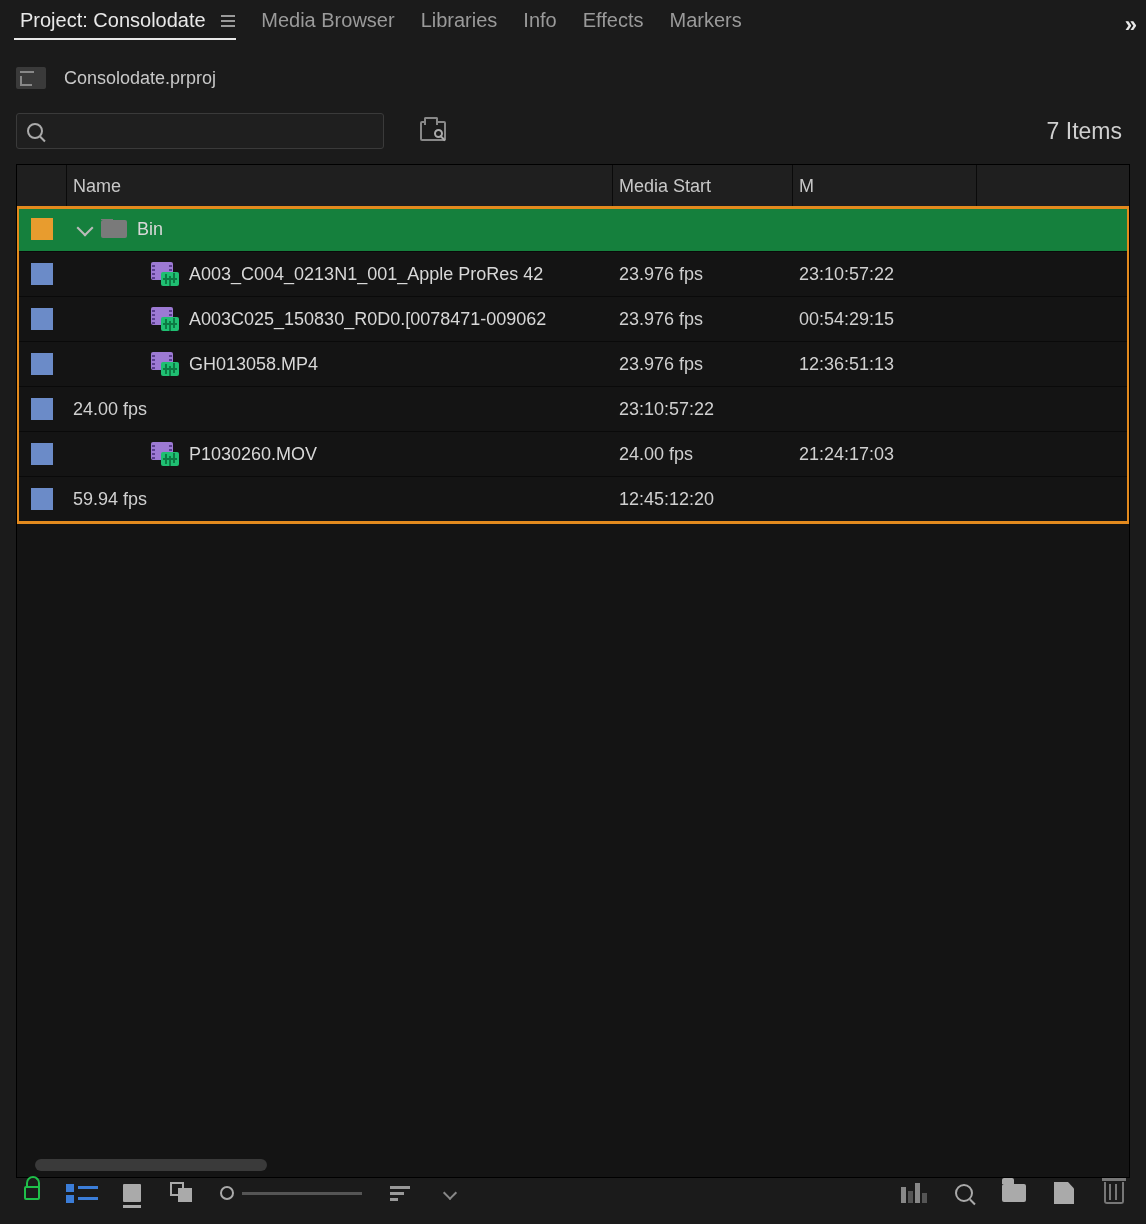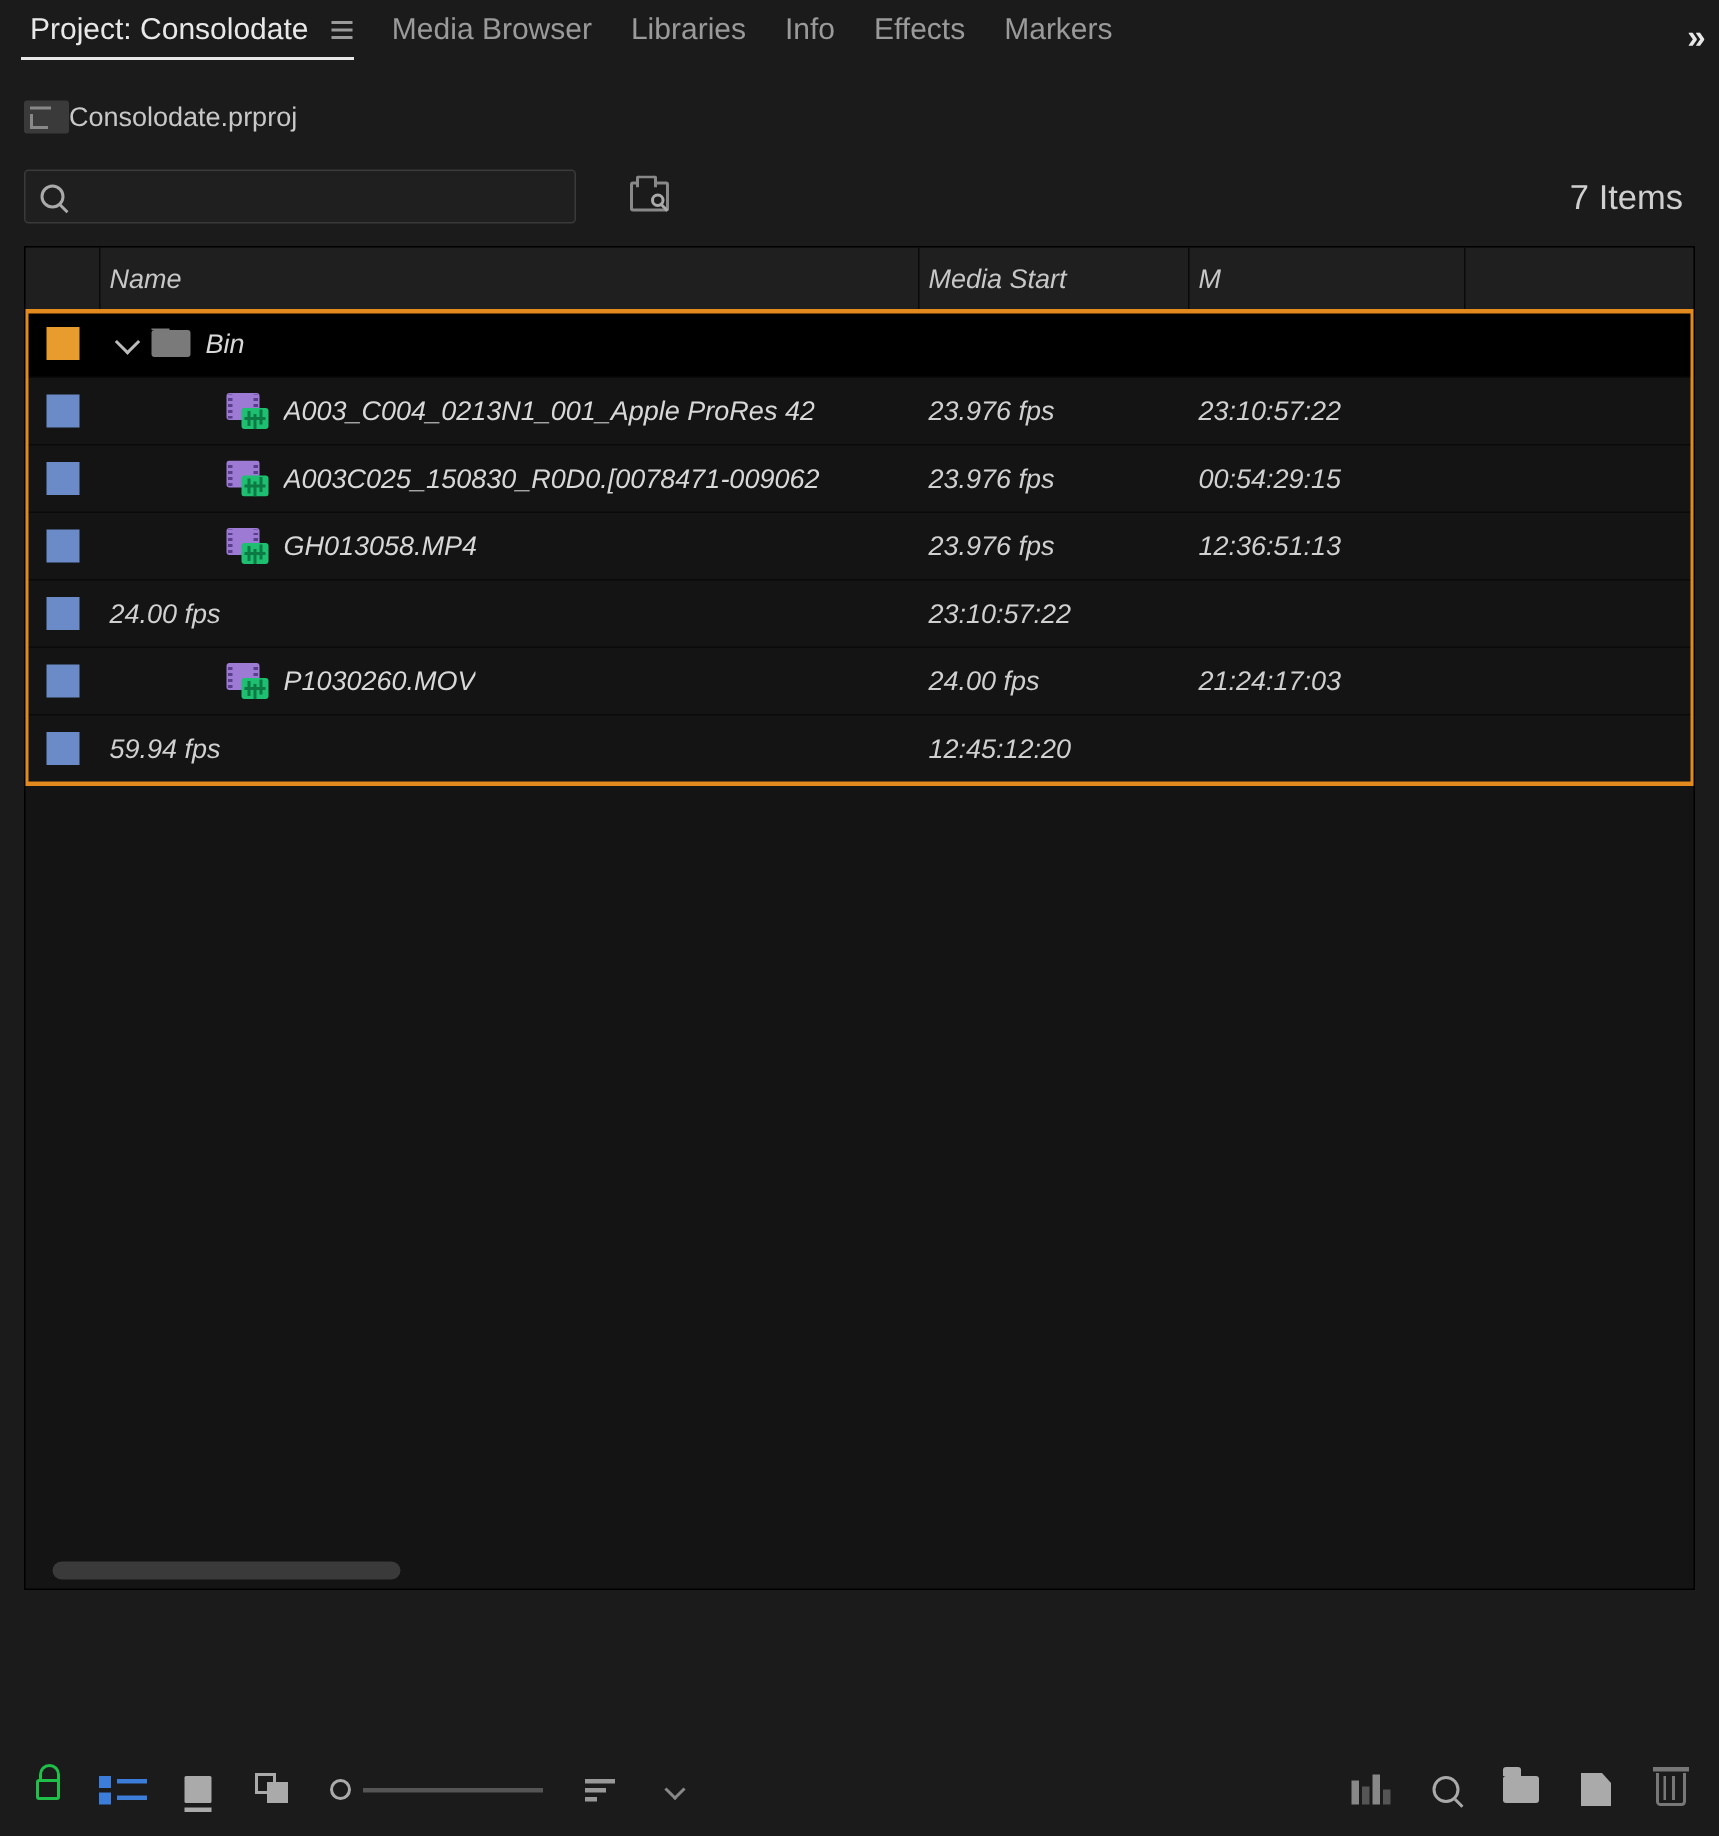--- a/index.html
+++ b/index.html
@@ -42,21 +42,21 @@
     }
     .tab .menu-bars{
       display:inline-block; width:14px; margin-left:10px; vertical-align:middle;
     }
     .tab .menu-bars span{display:block; height:2px; background:#9a9a9a; margin:3px 0;}
     .overflow {
       position:absolute; right:12px; top:12px; color:#e8e8e8; font-weight:700; font-size:22px; letter-spacing:-3px;
     }
     
     .subhdr {
-      display:flex; align-items:center; height:44px; padding-left:16px; gap:0; margin-top:12px;
+      display:flex; align-items:center; height:44px; padding-left:16px; gap:18px; margin-top:12px;
     }
     .parent-bin-icon{
       width:30px;height:22px;background:#3a3a3a;border-radius:2px;position:relative;
     }
     .parent-bin-icon::before{content:"";position:absolute;top:4px;left:4px;width:14px;height:2px;background:#888;}
     .parent-bin-icon::after{content:"";position:absolute;top:9px;left:4px;width:10px;height:8px;border-left:2px solid #888;border-bottom:2px solid #888;}
     .proj-name{ color:#c8c8c8; font-size:18px;}
     
     .search-row{ display:flex; align-items:center; height:46px; padding:0 16px; margin-top:8px;}
     .search-box{
@@ -68,39 +68,39 @@
     }
     .mag::after{content:"";position:absolute;width:7px;height:2px;background:#aaa;bottom:-3px;right:-5px;transform:rotate(45deg);}
     .search-input{ background:transparent;border:none;outline:none;color:#ccc;flex:1;font-size:16px;}
     .folder-filter{
       margin-left:36px; width:26px;height:20px;border:2px solid #888;border-radius:2px;position:relative;
     }
     .folder-filter::before{content:"";position:absolute;top:-6px;left:2px;width:10px;height:6px;background:#1b1b1b;border:2px solid #888;border-bottom:none;border-radius:2px 2px 0 0;}
     .folder-filter .mag{position:absolute;width:9px;height:9px;border-width:2px;bottom:1px;right:1px;}
     .item-count{ margin-left:auto; color:#cfcfcf; font-size:23px; padding-right:8px;}
     
-    .panel{ margin:10px 16px 0 16px; background:#141414; border:1px solid #000; height:896px; position:relative; overflow:hidden;font-style:italic;}
+    .panel{ margin:10px 16px 0 16px; background:#141414; border:1px solid #000; height:1014px; position:relative; overflow:hidden;}
     .thead{
       display:grid;
       grid-template-columns: 50px 546px 180px 184px 50px;
       height:42px; align-items:center;
       background:#1f1f1f;
     }
     .th{ color:#c8c8c8; padding-left:6px; font-size:18px; border-right:1px solid #0a0a0a; height:100%; display:flex; align-items:center; gap:8px;}
     .th.sortable .arrow-up{
       width:0;height:0;border-left:8px solid transparent;border-right:8px solid transparent;border-bottom:10px solid #c8c8c8;display:inline-block;margin-left:4px;
     }
     .rows-highlight{ position:absolute; left:0; right:0; top:42px; height:316px; outline:3px solid #e38a1e; outline-offset:-2px; pointer-events:none; z-index:5;}
     .row{
       display:grid;
       grid-template-columns: 50px 546px 180px 184px 50px;
       height:45px; align-items:center;
       border-bottom:1px solid #0a0a0a;
     }
-    .row.bin{ background:#000000;}
+    .row.bin{ background:#15803d;}
     .swatch-cell{display:flex;justify-content:center;align-items:center;height:100%;}
     .swatch{ width:22px;height:22px;}
     .swatch.orange{ background:#e89c2e;}
     .swatch.blue{ background:#6b8bc8;}
     .name-cell{ display:flex; align-items:center; gap:10px; color:#d8d8d8; font-size:18px; overflow:hidden; white-space:nowrap;}
     .name-cell.bin-level{ padding-left:10px;}
     .name-cell.clip-level{ padding-left:84px;}
     .chev{ width:14px;height:14px;position:relative;}
     .chev::before{content:"";position:absolute;width:10px;height:10px;border-left:2px solid #bbb;border-bottom:2px solid #bbb;transform:rotate(-45deg);top:0;left:2px;}
     .folder-ico{ width:26px;height:18px;background:#7a7a7a;border-radius:2px;position:relative;}

